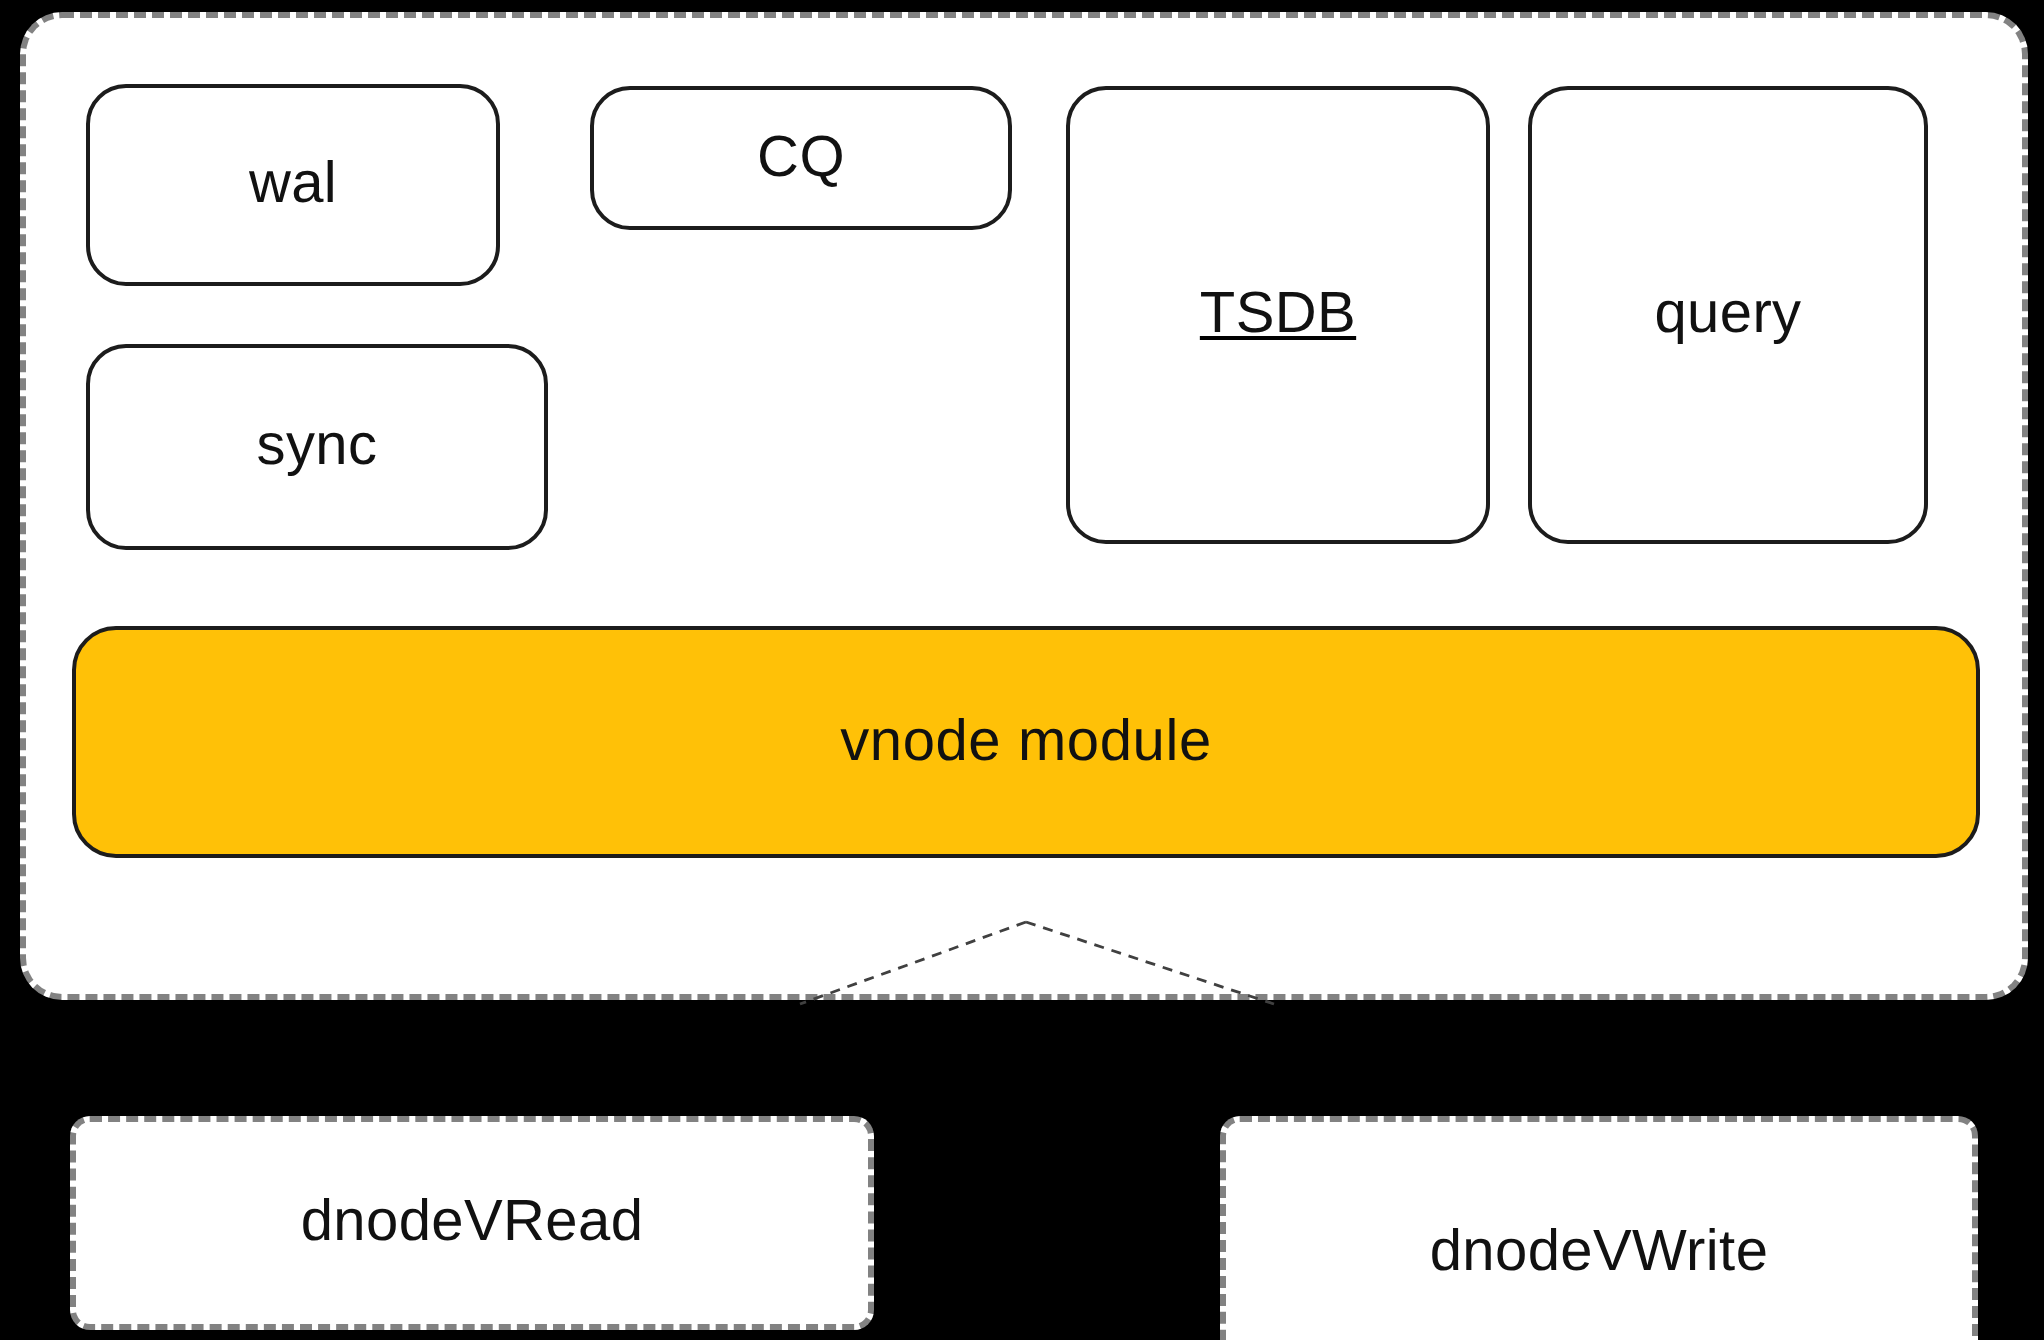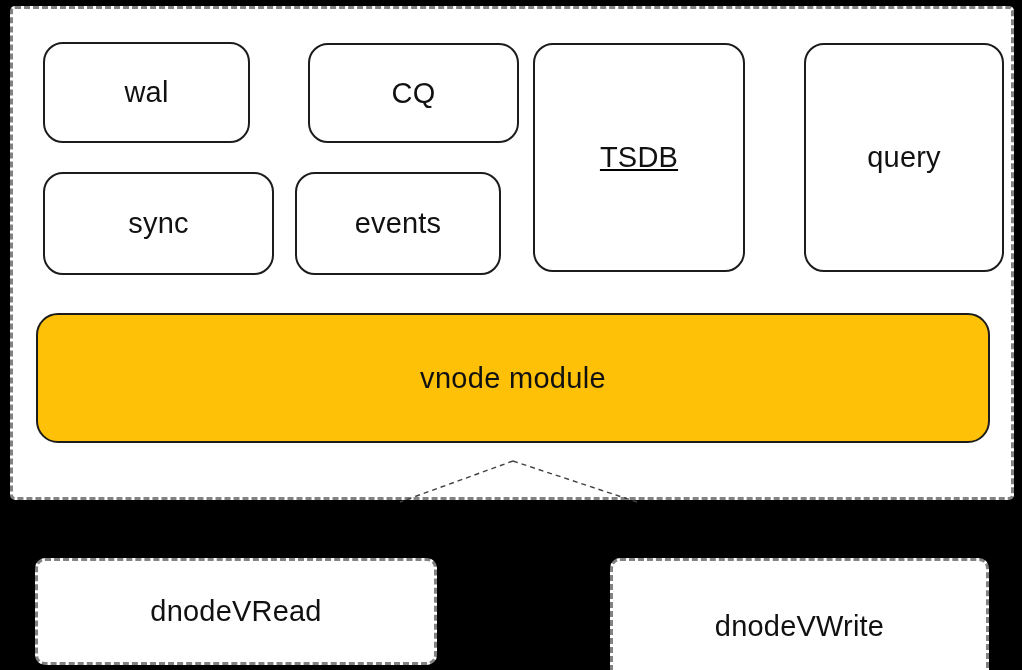--- a/index.html
+++ b/index.html
@@ -20,46 +20,46 @@
     background:var(--background);
     overflow:hidden;
   }
   
   .vnode-group{
     position:absolute;
     left:10px;top:6px;
     width:1004px;height:494px;
     background:var(--box-fill);
     border:3px dashed var(--dashed-border);
-    border-radius:5px;
+    border-radius:21px;
   }
   
   .module-box{
     position:absolute;
     background:var(--box-fill);
     border:2.5px solid var(--box-border);
     border-radius:20px;
     display:flex;align-items:center;justify-content:center;
   }
   .module-box .label{
     font-size:29px;
     color:var(--label-color);
     letter-spacing:0.2px;
   }
   .box-wal   {left:30px; top:33px;  width:207px;height:101px;}
-  .box-cq    {left:295px;top:34px;  width:211px;height:100px;}
+  .box-cq    {left:282px;top:34px;  width:211px;height:72px;}
   .box-tsdb  {left:520px;top:34px;  width:212px;height:229px;text-decoration:underline;}
-  .box-query {left:791px;top:34px;  width:200px;height:229px;}
+  .box-query {left:751px;top:34px;  width:200px;height:229px;}
   .box-sync  {left:30px; top:163px; width:231px;height:103px;}
   .box-events{left:282px;top:163px; width:206px;height:103px;}
   
   .vnode-module{
     position:absolute;
     left:23px;top:304px;
-    width:954px;height:130px;
+    width:954px;height:116px;
     background:var(--vnode-fill);
     border:2.5px solid var(--box-border);
     border-radius:22px;
     display:flex;align-items:center;justify-content:center;
   }
   .vnode-module .label{
     font-size:29px;
     color:var(--label-color);
     letter-spacing:0.3px;
   }
@@ -110,23 +110,20 @@
     </div>
 
     <div class="module-box box-query">
       <span class="label">query</span>
     </div>
 
     <div class="module-box box-sync">
       <span class="label">sync</span>
     </div>
 
-    <div class="module-box box-events">
-      <span class="label">events</span>
-    </div>
 
     <div class="vnode-module">
       <span class="label">vnode module</span>
     </div>
 
   </div>
 
   <svg class="connector-svg" viewBox="0 0 1022 670" xmlns="http://www.w3.org/2000/svg">
     <line x1="513" y1="461" x2="400" y2="502"></line>
     <line x1="513" y1="461" x2="637" y2="502"></line>

